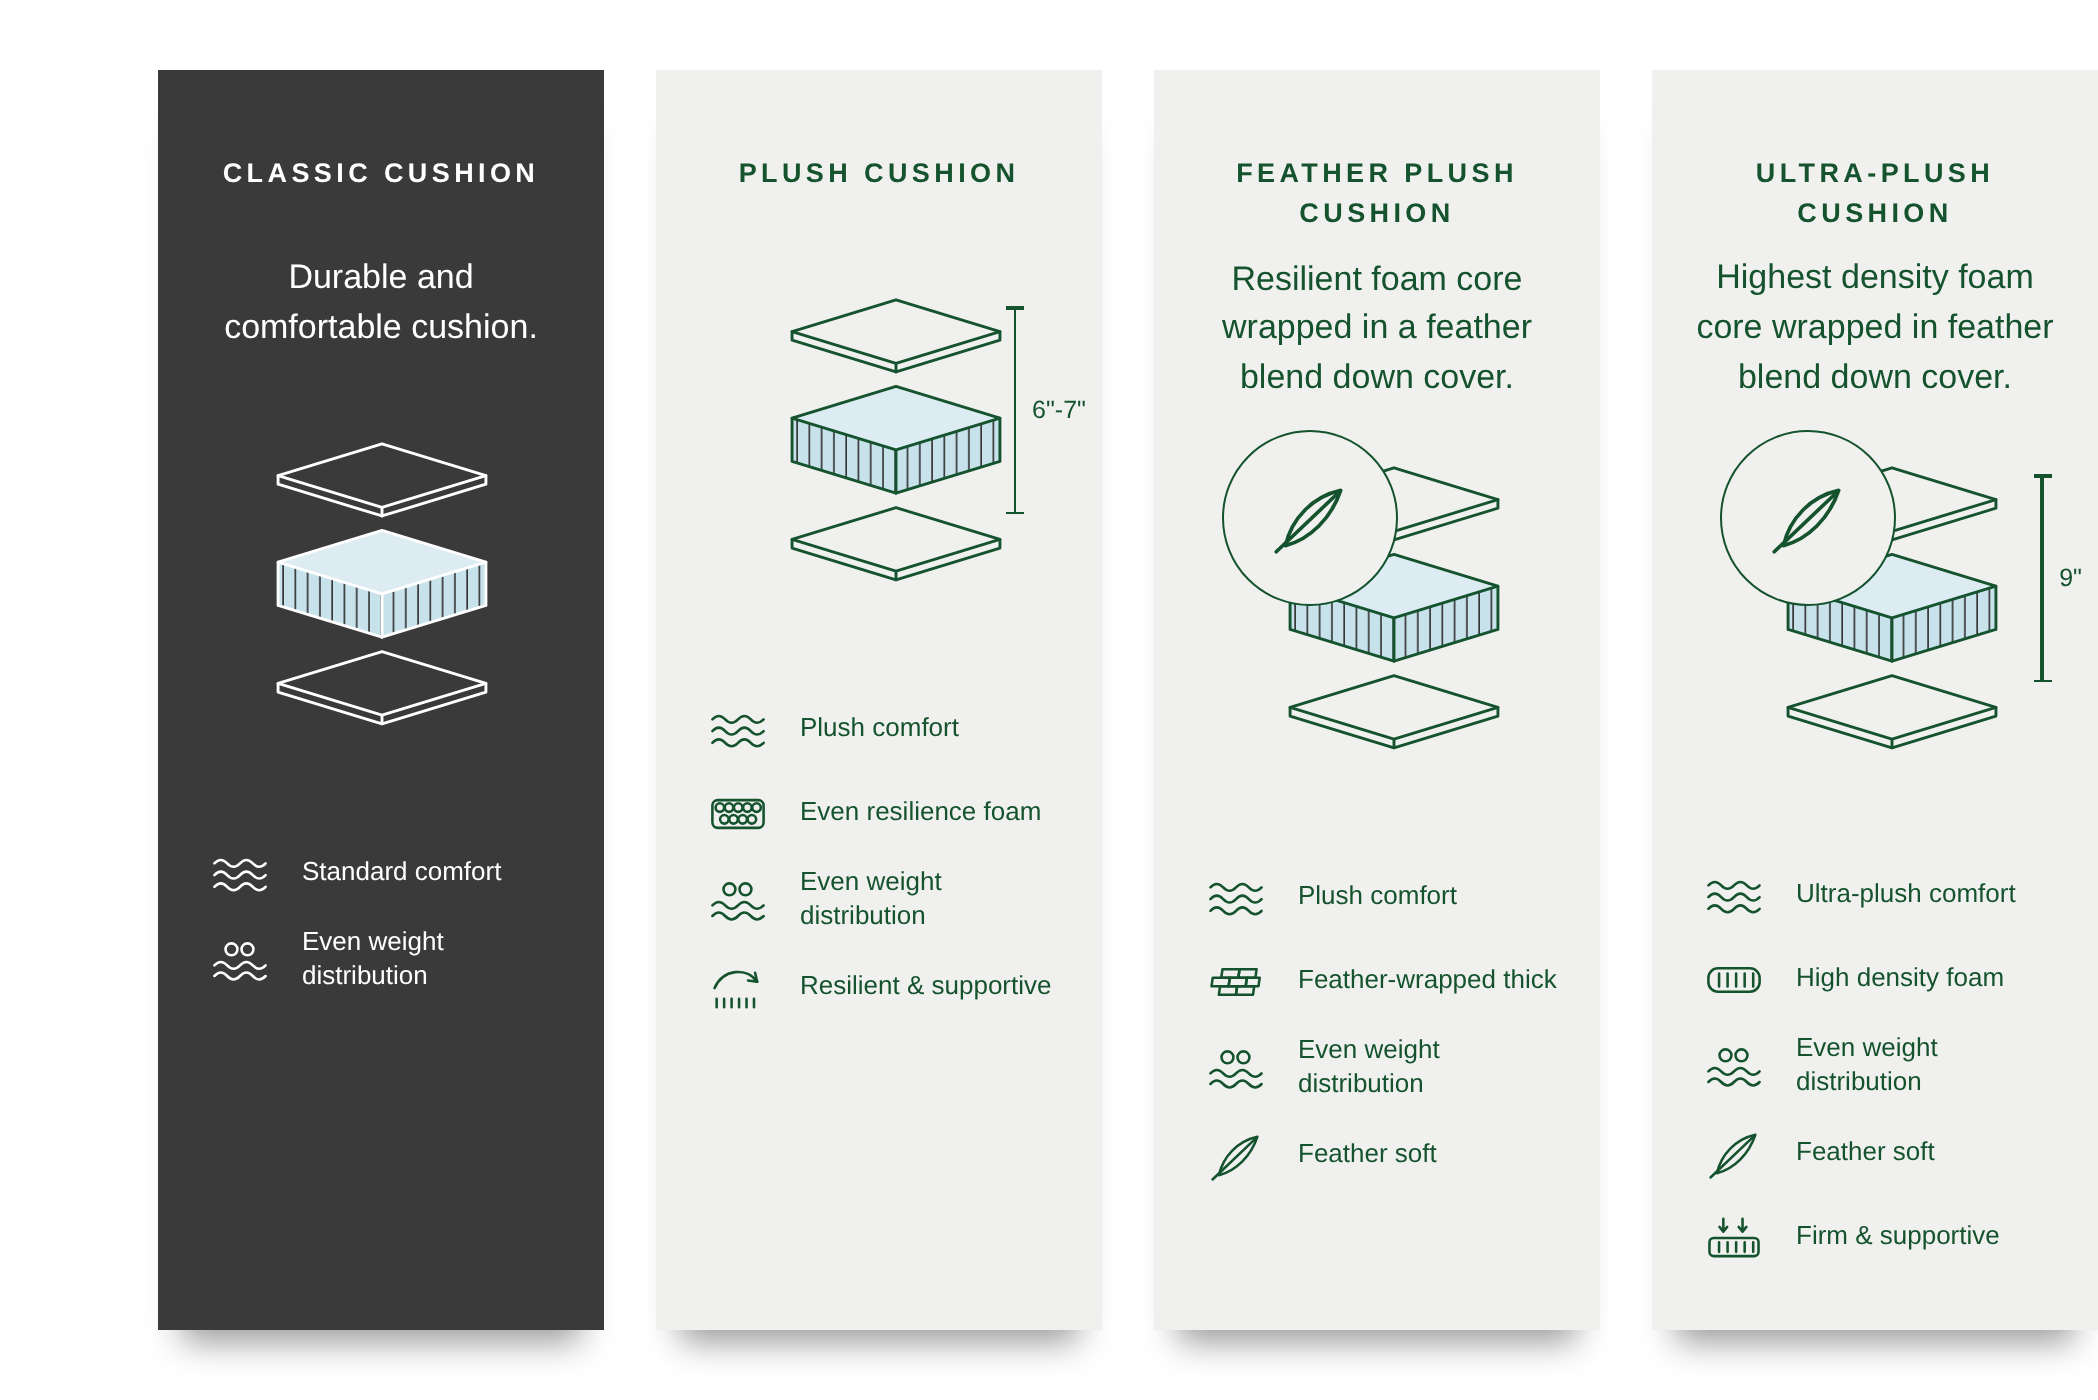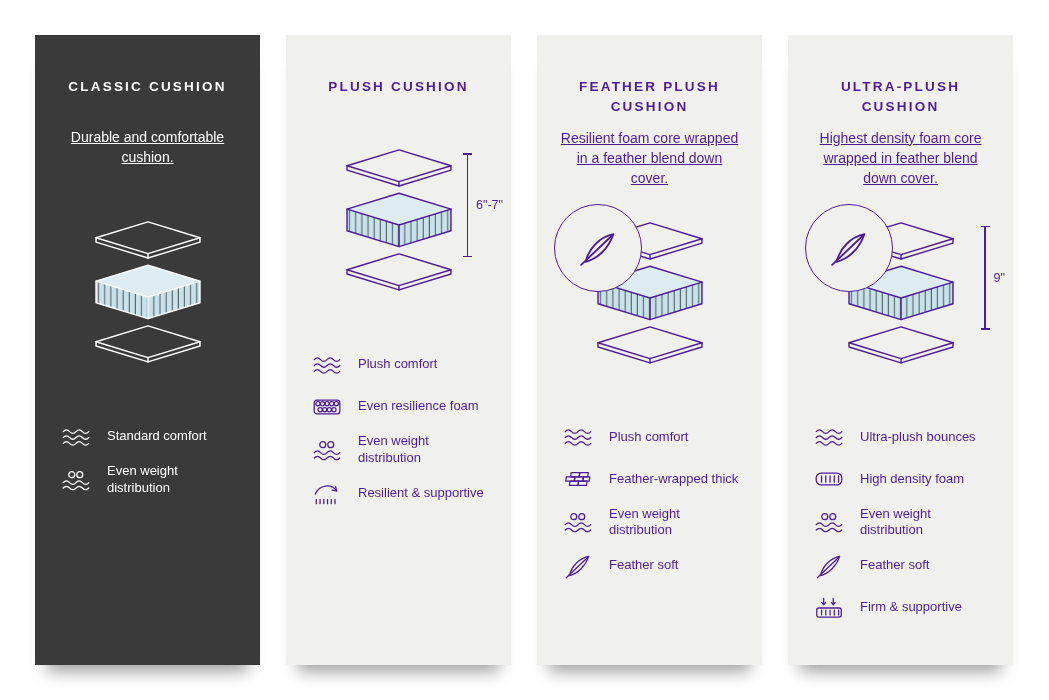--- a/index.html
+++ b/index.html
@@ -11,30 +11,30 @@
   .page {
     width:1049px; height:700px; background:#ffffff;
     display:flex; gap:26px; padding:35px 0 0 35px;
     position:relative; overflow:hidden;
   }
   .card {
     width:225px; height:630px; padding:42px 20px 20px;
     display:flex; flex-direction:column;
     box-shadow:0 18px 16px -12px rgba(0,0,0,0.40);
   }
-  .card.dark  { --card-bg:#3a3a3a; background:var(--card-bg); color:#ffffff; }
-  .card.light { --card-bg:#f0f0ee; background:var(--card-bg); color:#4c1d95; }
+  .card.dark  { --card-bg:#3a3a3a; background:var(--card-bg); color:#ffffff;margin-left:44px; }
+  .card.light { --card-bg:#f0f0ee; background:var(--card-bg); color:#14532d;align-items:flex-end; }
   .card h2 {
     margin:0 auto; max-width:168px; min-height:40px;
     font-size:13.5px; font-weight:bold; letter-spacing:2.2px;
     text-align:center; line-height:1.5;
   }
   .desc {
     margin:10px 0 0; min-height:62px;
-    font-size:14px; line-height:1.45; text-align:center;text-decoration:underline;
+    font-size:17px; line-height:1.45; text-align:center;
   }
   .diagram { position:relative; height:214px; margin-top:4px; }
   .cushion { display:block; width:166px; height:148px; margin:26px auto 0; overflow:visible; }
   .badge {
     position:absolute; left:-3px; top:10px; width:88px; height:88px;
     border:1.6px solid currentColor; border-radius:50%;
     background:var(--card-bg);
     display:flex; align-items:center; justify-content:center;
   }
   .badge svg { width:46px; height:40px; }
@@ -276,21 +276,21 @@
         <span class="m-label">9"</span>
       </div>
     </div>
     <ul class="features">
       <li>
         <span class="f-icon">
             <svg viewBox="0 0 30 24">
               <use href="#waves-sym"></use>
             </svg>
           </span>
-        <span class="f-label">Ultra-plush bounces</span>
+        <span class="f-label">Ultra-plush comfort</span>
       </li>
       <li>
         <span class="f-icon">
           <svg viewBox="0 0 30 24" fill="none" stroke="currentColor" stroke-width="1.2" stroke-linecap="round" stroke-linejoin="round">
             <rect x="3" y="6.5" width="24" height="11" rx="4.5"></rect>
             <path d="M8 9 v6 M12 9 v6 M16 9 v6 M20 9 v6 M24 9 v6"></path>
           </svg>
         </span>
         <span class="f-label">High density foam</span>
       </li>

